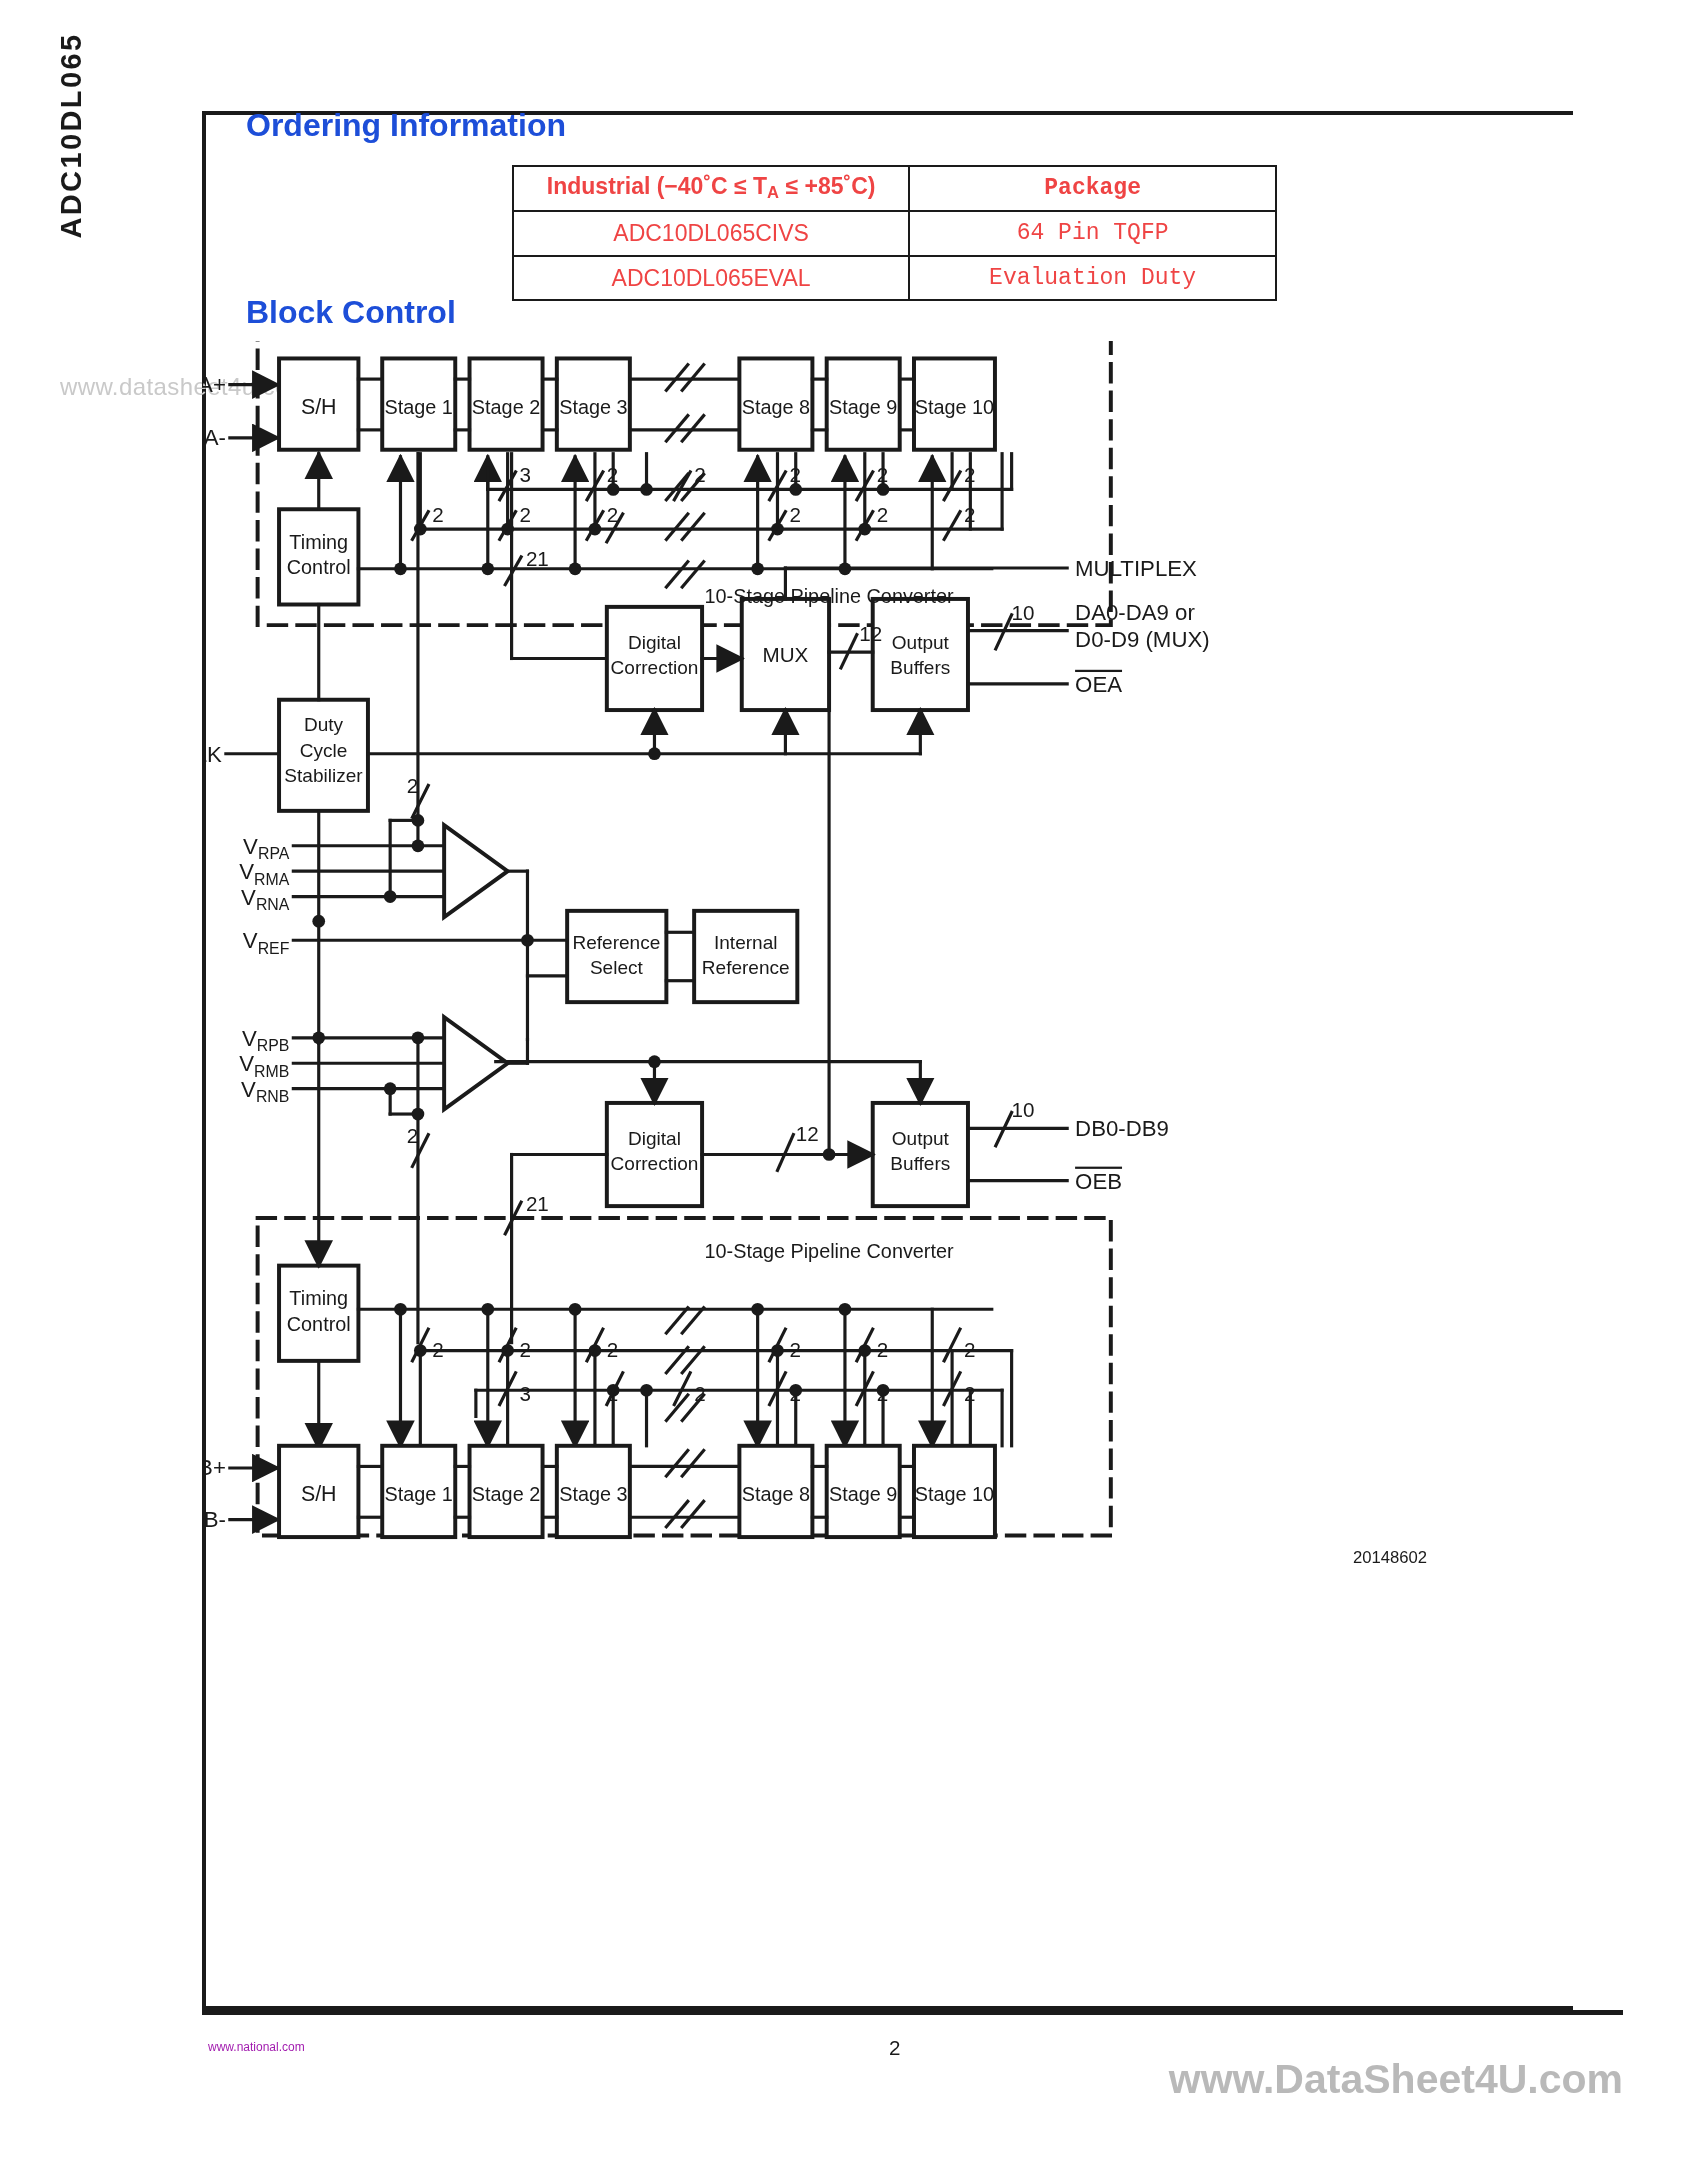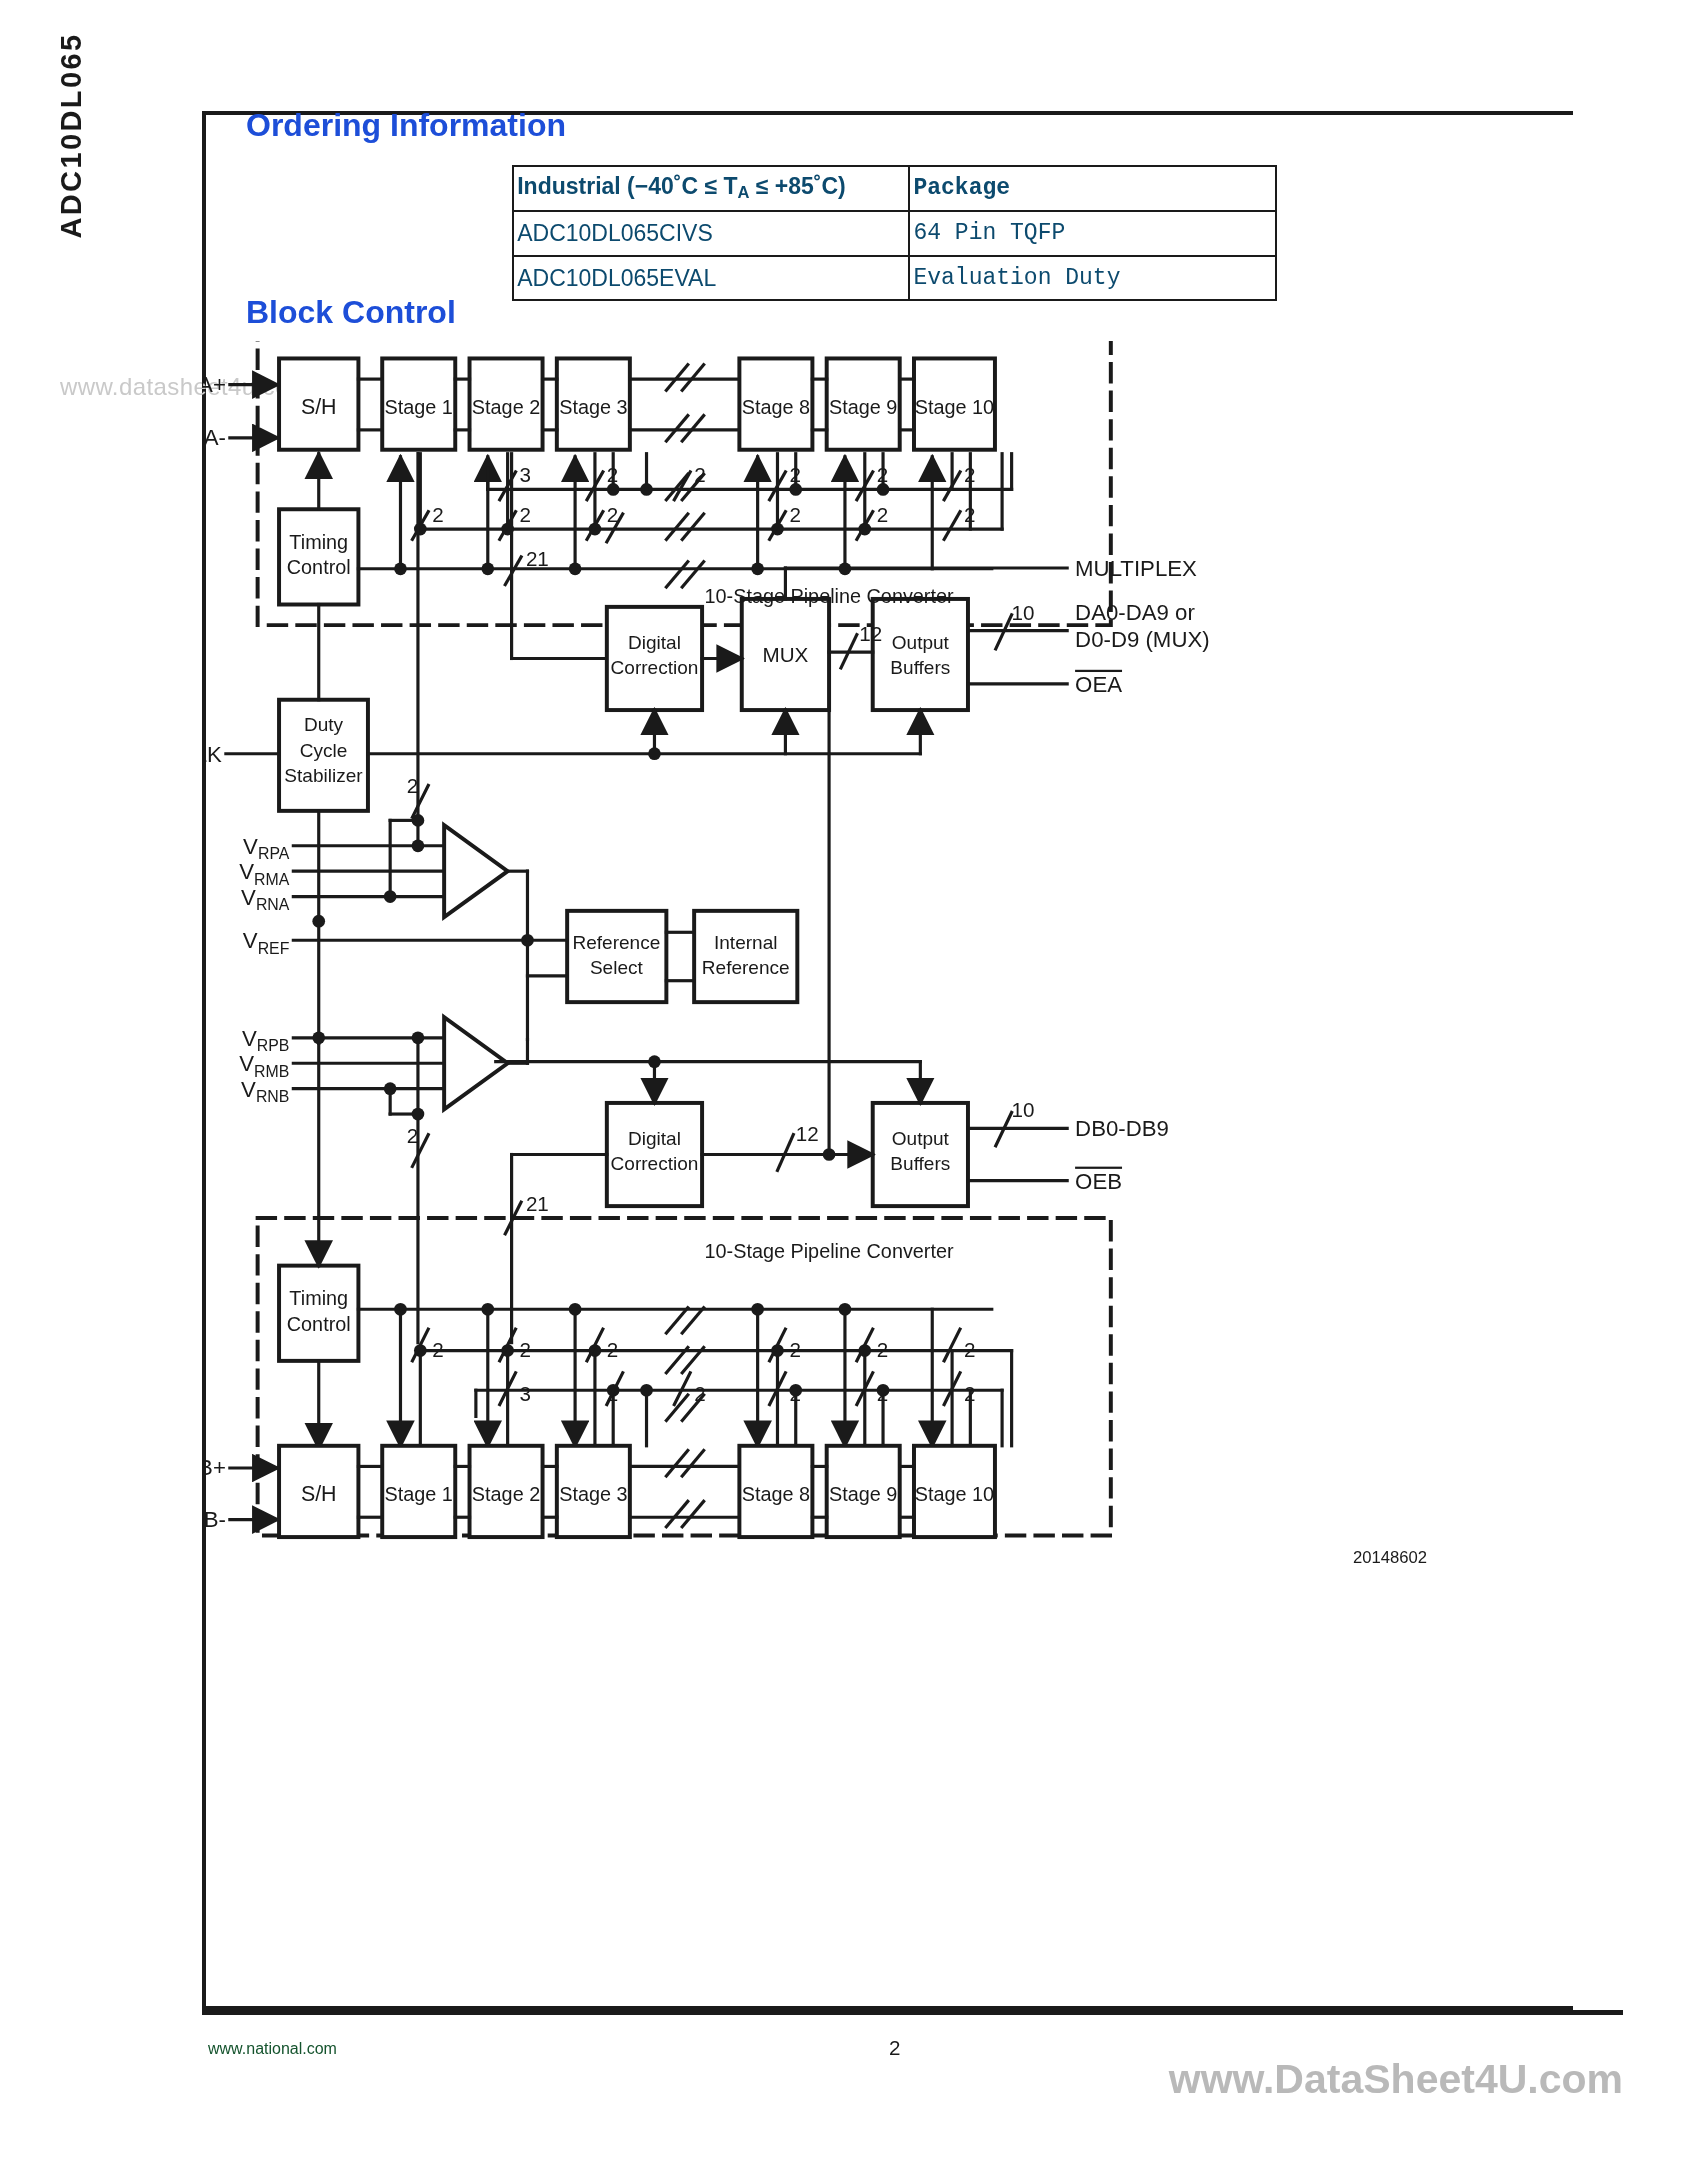--- a/index.html
+++ b/index.html
@@ -44,37 +44,37 @@
   #h-ordering{left:246px;top:107px;}
   #h-block{left:246px;top:294px;}
 
   
   #order-table{
     position:absolute;left:512px;top:165px;width:765px;
     border-collapse:collapse;
   }
   #order-table td{
     border:2.4px solid #1a1a1a;
-    text-align:left;
+    text-align:center;
     font-size:23px;
     padding:6.4px 3.2px;
-    color:#0c4a6e;
+    color:#ef4444;
     height:30px;
   }
   #order-table td.hdr{font-weight:bold;}
   #order-table td.c1{width:397px;}
   #order-table td.c2{width:369px;font-family:Liberation Mono, monospace;}
   sub{font-size:0.72em;vertical-align:-0.25em;}
 
   
   #diagram{position:absolute;left:202px;top:341px;width:1397px;height:1381px;}
   #diagram svg{display:block;}
 
   
-  #foot-left{position:absolute;left:208px;top:2040px;font-size:16px;color:#14532d;}
+  #foot-left{position:absolute;left:208px;top:2040px;font-size:12px;color:#a21caf;}
   #foot-page{position:absolute;left:889px;top:2036px;font-size:20.6px;color:#1a1a1a;}
 </style>
 </head>
 <body>
 
 <div id="page-border"></div>
 <div id="border-bottom-rule"></div>
 
 <div id="side-title">ADC10DL065</div>
 

